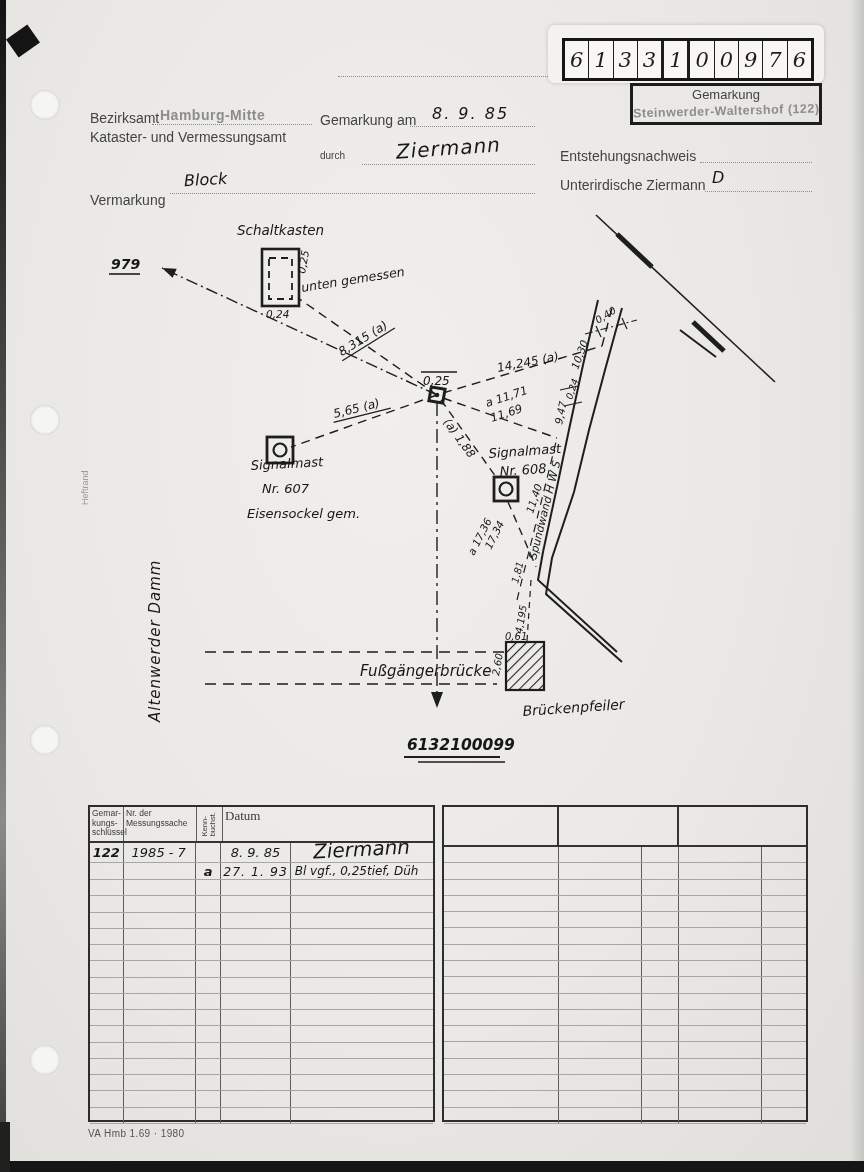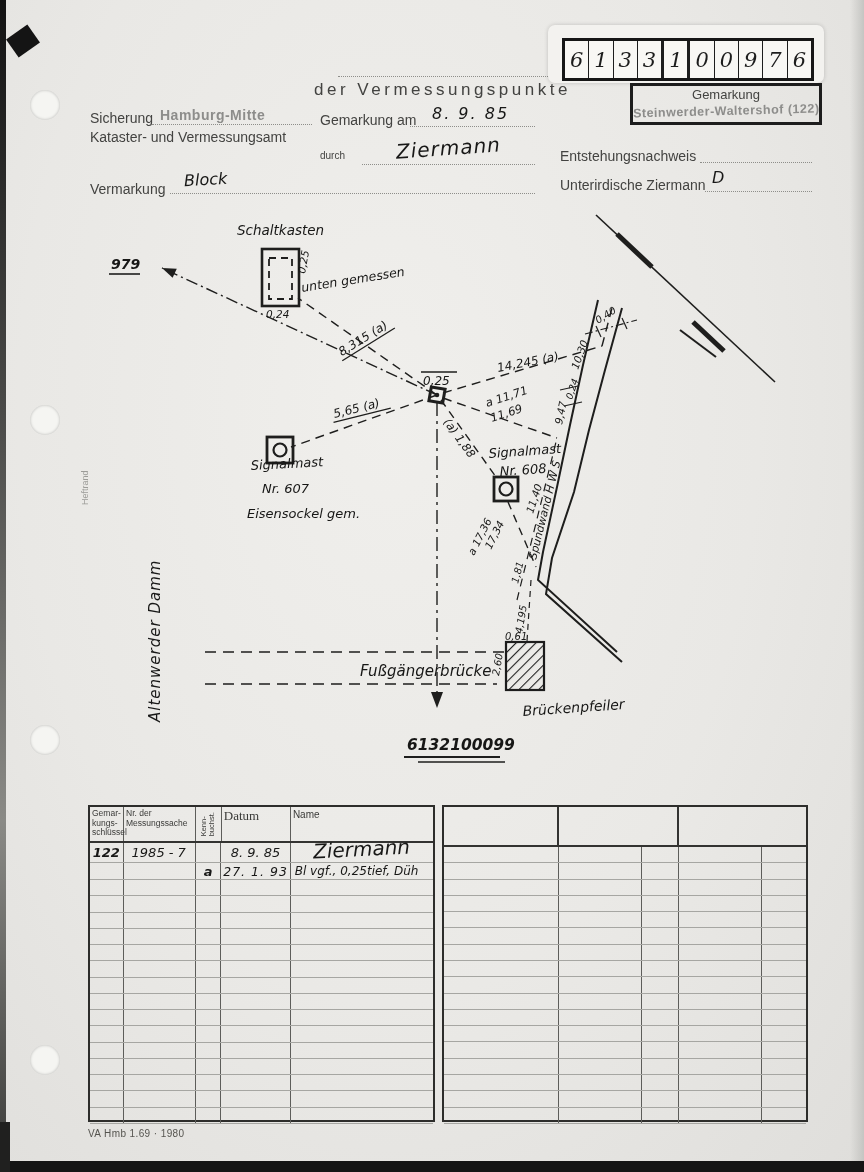--- a/index.html
+++ b/index.html
@@ -50,58 +50,57 @@
   <div class="abs edge-right"></div>
   <div class="abs edge-bottom"></div>
   <div class="abs corner-mark"></div>
   <div class="abs corner-bl"></div>
   <div class="abs hole" style="left:30px;top:90px;"></div>
   <div class="abs hole" style="left:30px;top:405px;"></div>
   <div class="abs hole" style="left:30px;top:725px;"></div>
   <div class="abs hole" style="left:30px;top:1045px;"></div>
 
   <div class="abs dots" style="left:338px;top:62px;width:212px;"></div>
-  <div class="abs pr" style="left:300px;top:80px;width:285px;text-align:center;font-size:17px;letter-spacing:3.5px;">der Vermessungspunkte</div>
 
   <div class="abs sticker"></div>
   <div class="abs digit-grid">
     <div class="digit-cell">6</div>
     <div class="digit-cell">1</div>
     <div class="digit-cell">3</div>
     <div class="digit-cell gend">3</div>
     <div class="digit-cell gend">1</div>
     <div class="digit-cell">0</div>
     <div class="digit-cell">0</div>
     <div class="digit-cell">9</div>
     <div class="digit-cell">7</div>
     <div class="digit-cell">6</div>
   </div>
 
   <div class="abs gem-box"></div>
   <div class="abs pr" style="left:630px;top:87px;width:192px;text-align:center;font-size:13px;">Gemarkung</div>
   <div class="abs stamp" style="left:633px;top:104px;font-size:12.5px;transform:rotate(-1.5deg);white-space:nowrap;">Steinwerder-Waltershof (122)</div>
 
-  <div class="abs pr" style="left:90px;top:110px;font-size:14px;">Sicherung</div>
+  <div class="abs pr" style="left:90px;top:110px;font-size:14px;">Bezirksamt</div>
   <div class="abs dots" style="left:152px;top:110px;width:160px;"></div>
   <div class="abs stamp" style="left:160px;top:107px;font-size:14px;">Hamburg-Mitte</div>
   <div class="abs pr" style="left:90px;top:129px;font-size:14px;">Kataster- und Vermessungsamt</div>
 
   <div class="abs pr" style="left:320px;top:112px;font-size:14px;">Gemarkung am</div>
   <div class="abs dots" style="left:410px;top:112px;width:125px;"></div>
   <div class="abs hw" style="left:432px;top:104px;font-size:16px;letter-spacing:2px;">8. 9. 85</div>
 
   <div class="abs pr" style="left:320px;top:150px;font-size:10px;">durch</div>
   <div class="abs dots" style="left:362px;top:150px;width:173px;"></div>
   <div class="abs hw" style="left:396px;top:136px;font-size:20px;transform:rotate(-4deg);letter-spacing:1px;">Ziermann</div>
 
   <div class="abs pr" style="left:560px;top:148px;font-size:14px;">Entstehungsnachweis</div>
   <div class="abs dots" style="left:700px;top:148px;width:112px;"></div>
   <div class="abs hw" style="left:710px;top:142px;font-size:15px;"></div>
 
-  <div class="abs pr" style="left:90px;top:181px;font-size:14px;">Vermarkung</div>
+  <div class="abs pr" style="left:90px;top:192px;font-size:14px;">Vermarkung</div>
   <div class="abs dots" style="left:170px;top:179px;width:365px;"></div>
   <div class="abs hw" style="left:184px;top:170px;font-size:16px;transform:rotate(-3deg);">Block</div>
 
   <div class="abs pr" style="left:560px;top:177px;font-size:14px;">Unterirdische Ziermann</div>
   <div class="abs dots" style="left:705px;top:177px;width:107px;"></div>
   <div class="abs hw" style="left:712px;top:168px;font-size:16px;">D</div>
 
   <div class="abs vert" style="left:80px;top:505px;font-size:9px;color:#9c9c98;">Heftrand</div>
   <div class="abs vert hw" style="left:146px;top:722px;font-size:15px;letter-spacing:1px;">Altenwerder Damm</div>
 
@@ -229,21 +228,20 @@
       <div class="tcell hcell" style="width:34px;">Gemar-
 kungs-
 schlüssel</div>
       <div class="tcell hcell" style="width:73px;">Nr. der
 Messungssache</div>
       <div class="tcell c" style="width:26px;">
           <span style="transform:rotate(-90deg);font-size:7.5px;line-height:1.1;white-space:pre-line;color:#3a3a38;">Kenn-
 buchst.</span>
         </div>
       <div class="tcell hcell" style="width:70px;font-size:13px;font-family:Liberation Serif, serif;">Datum</div>
-      <div class="tcell hcell" style="width:144px;font-size:10px;">Name</div>
     </div>
     <div class="trow" style="height:20px;">
       <div class="tcell c hw" style="width:34px;font-size:13px;font-weight:bold;">122</div>
       <div class="tcell hw" style="width:73px;font-size:13px;padding-left:8px;">1985 - 7</div>
       <div class="tcell" style="width:26px;"></div>
       <div class="tcell c hw" style="width:70px;font-size:13px;">8. 9. 85</div>
       <div class="tcell hw" style="width:144px;font-size:20px;padding-left:22px;transform:translateY(-4px) rotate(-3deg);border-right:none;">Ziermann</div>
     </div>
     <div class="trow" style="height:17px;">
       <div class="tcell" style="width:34px;"></div>

